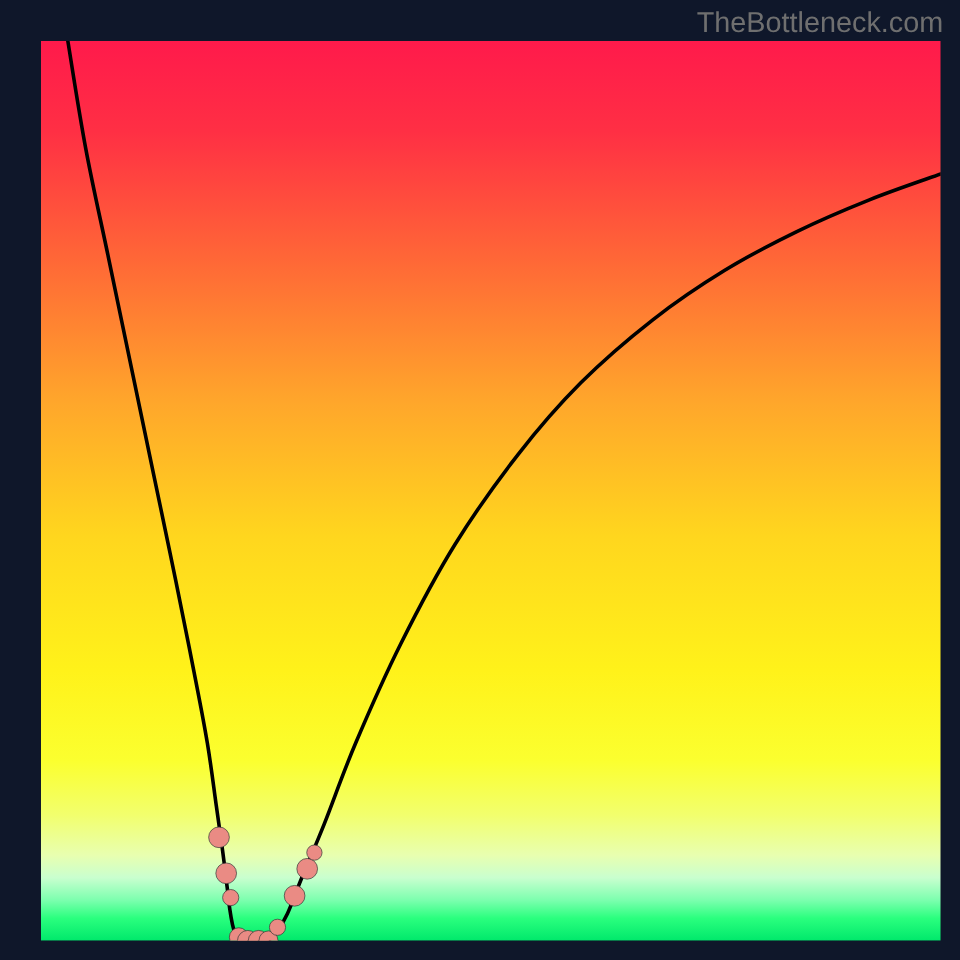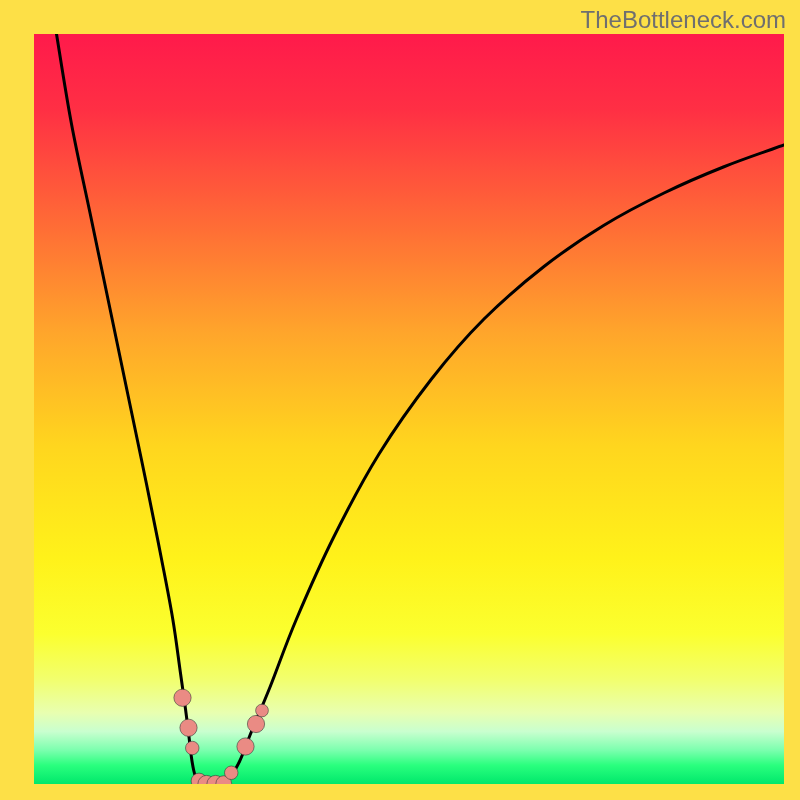--- a/index.html
+++ b/index.html
@@ -10,21 +10,21 @@
     background: #000;
     overflow: hidden;
     font-family: Arial, Helvetica, sans-serif;
   }
   .frame {
     position: absolute;
     left: 0;
     top: 0;
     width: 800px;
     height: 800px;
-    background: #fde047;
+    background: #0f172a;
   }
   .plot-area {
     position: absolute;
     left: 34px;
     top: 34px;
     width: 750px;
     height: 750px;
     overflow: hidden;
   }
   .gradient {

